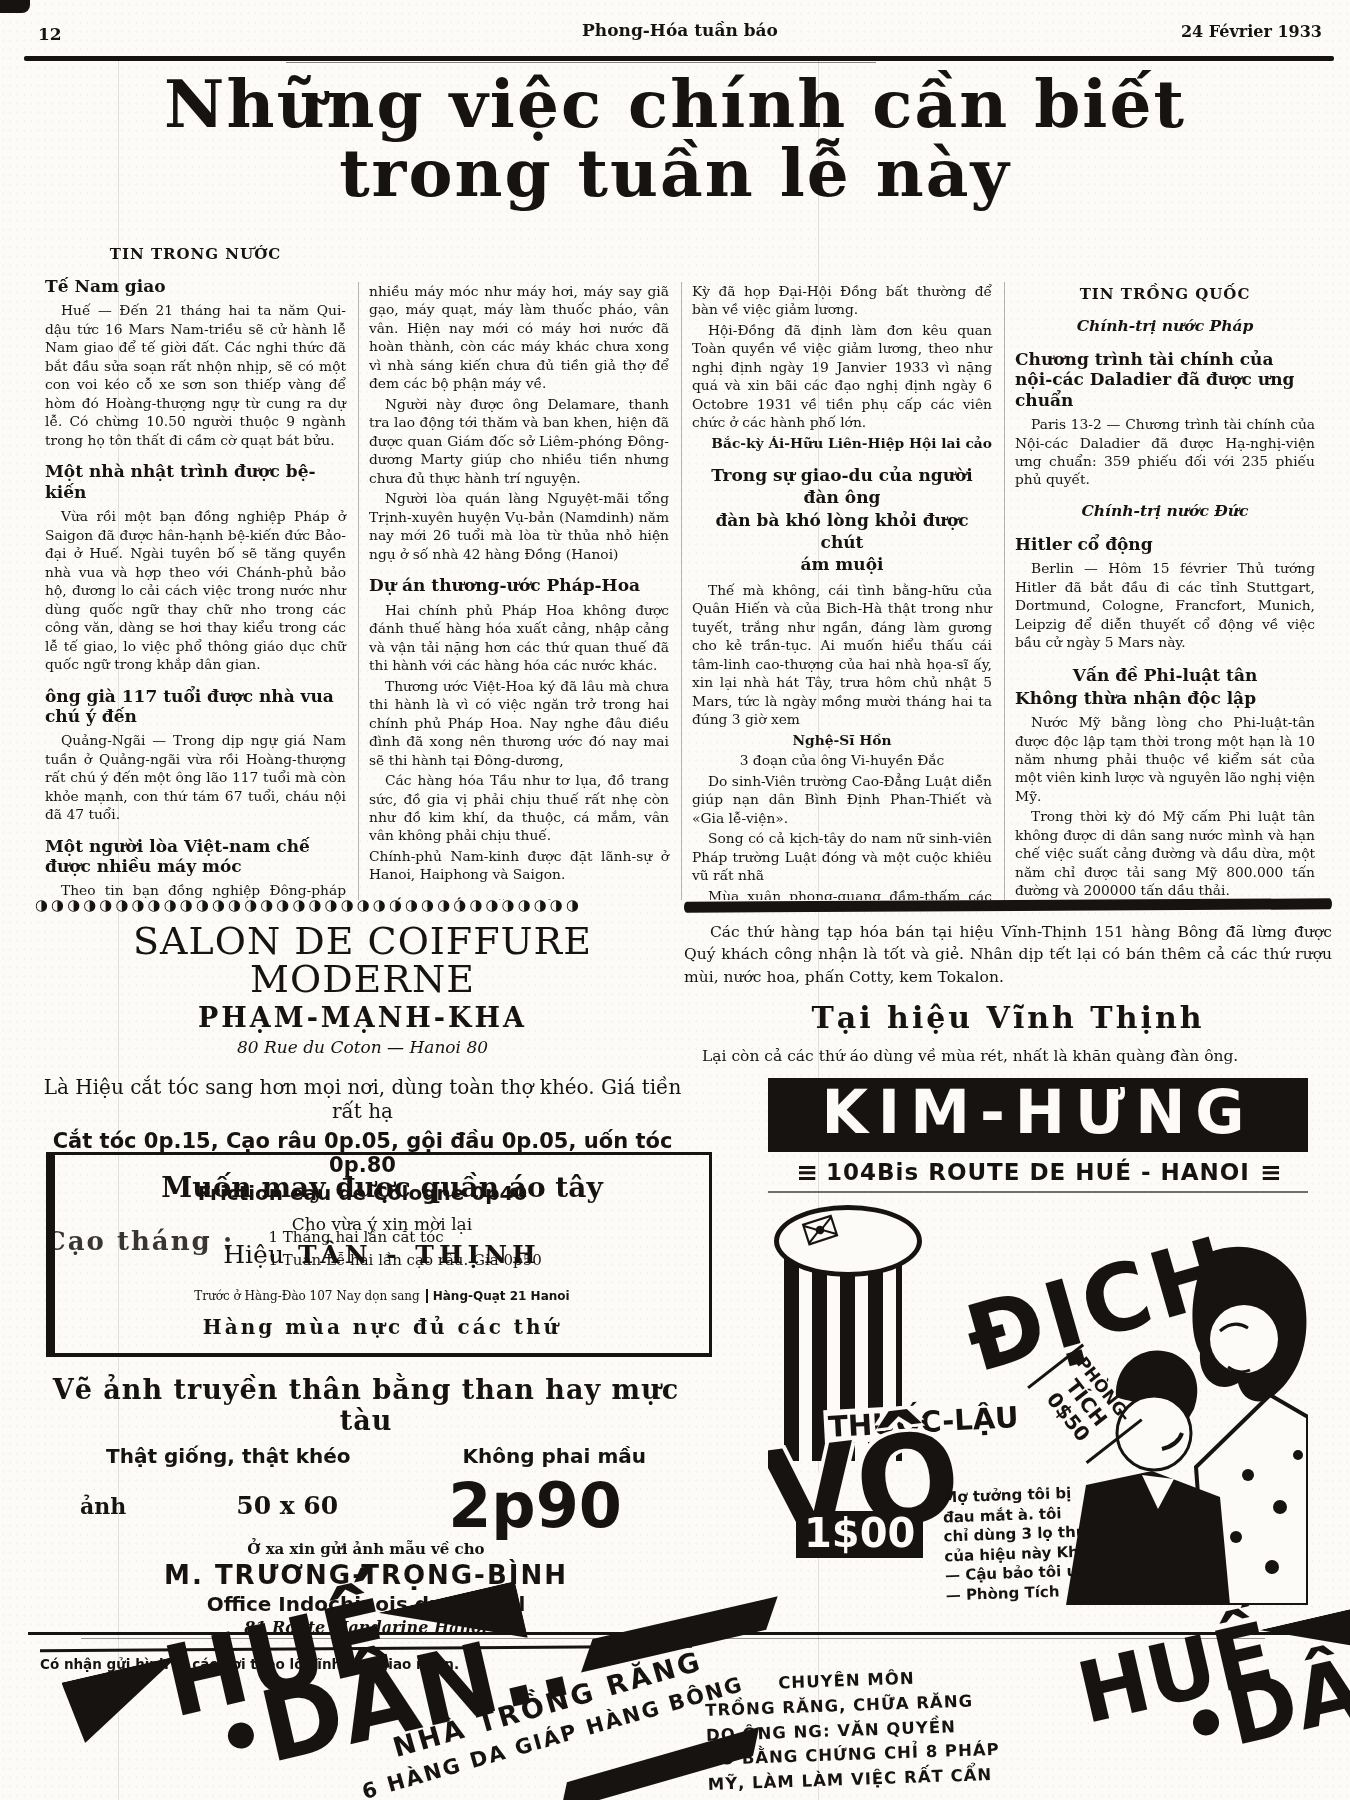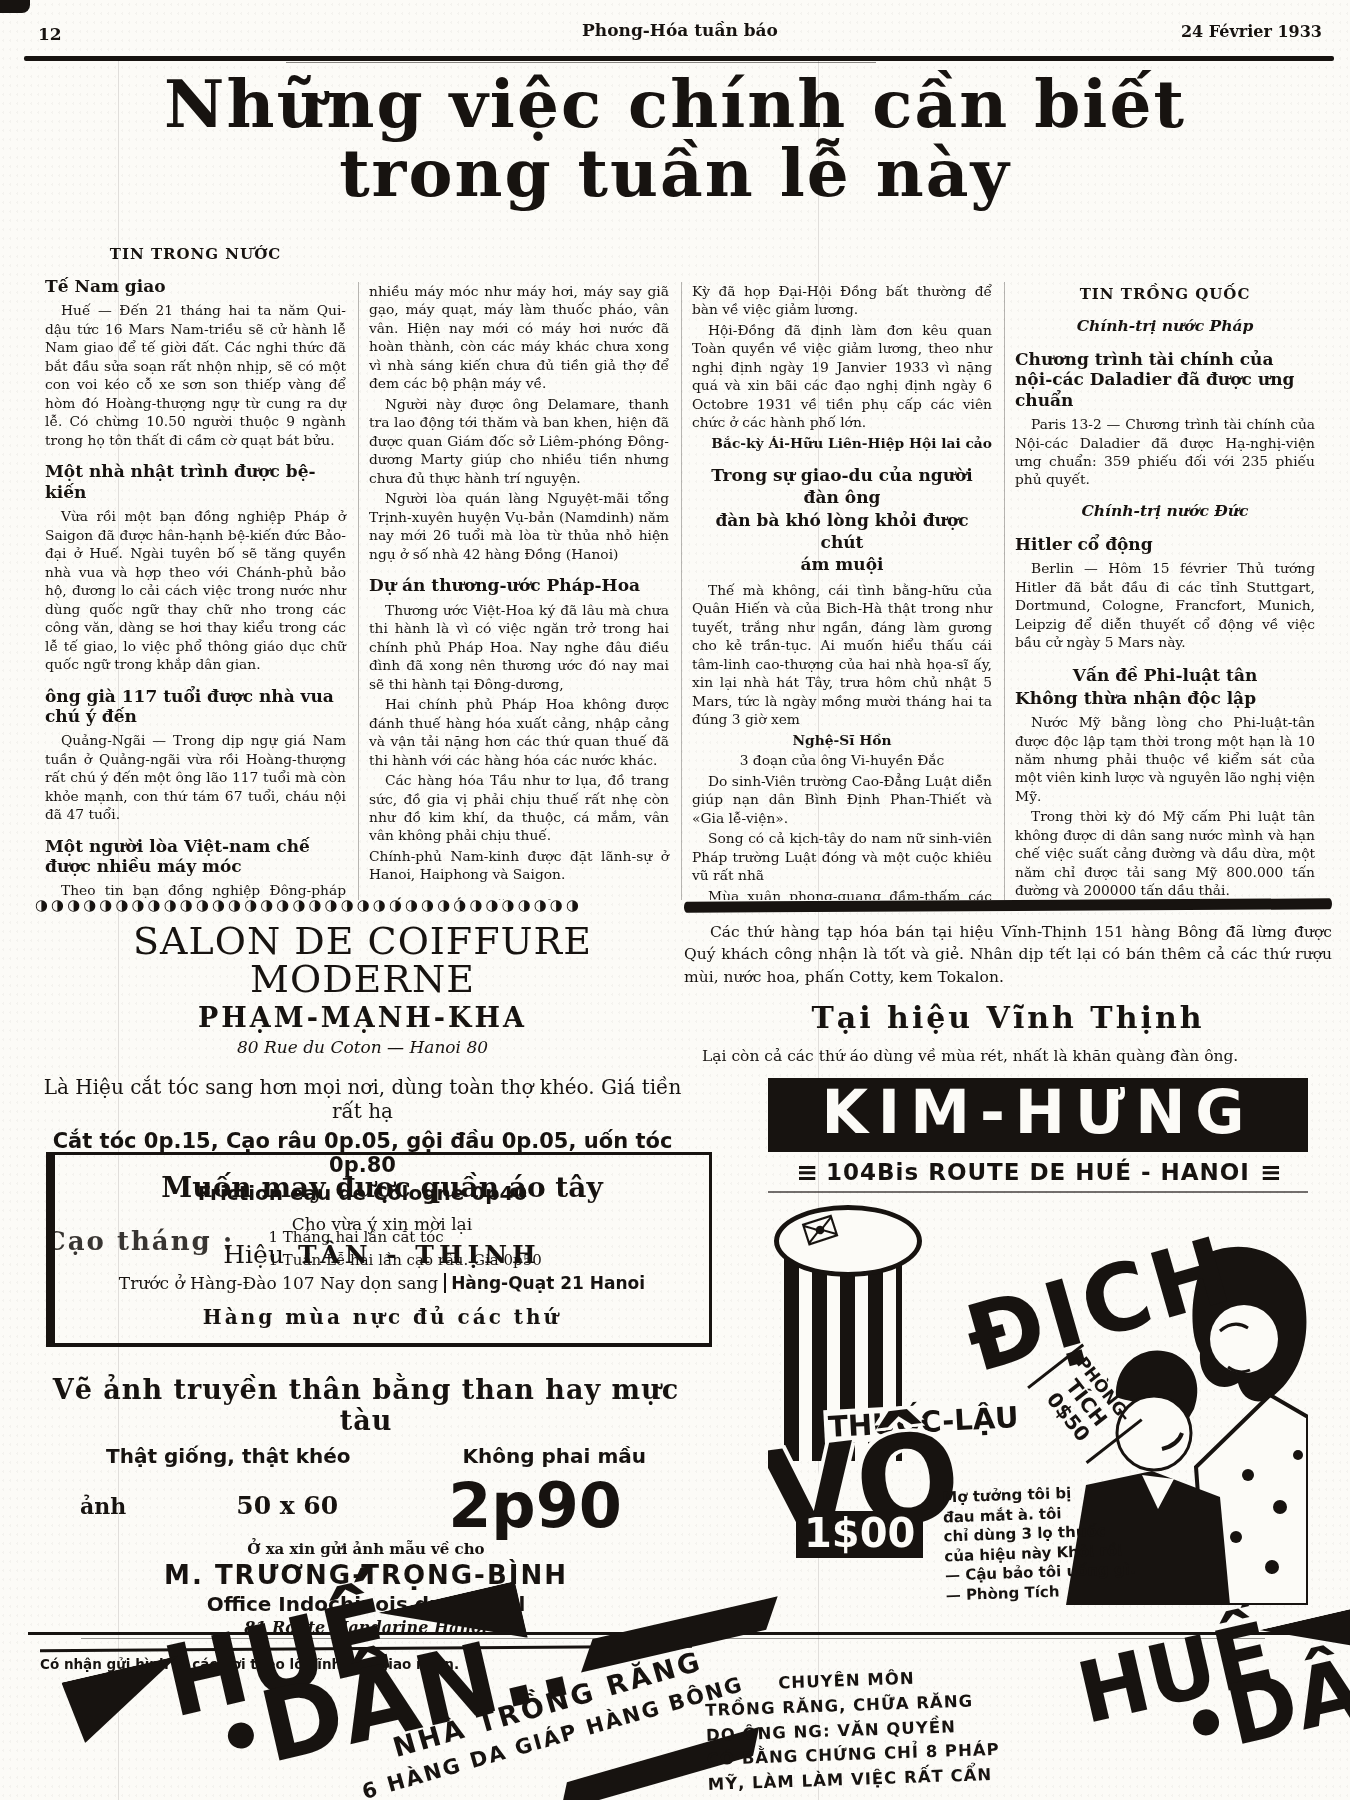--- a/index.html
+++ b/index.html
@@ -52,21 +52,21 @@
   .vinh-title{text-align:center;font-size:30px;font-weight:bold;letter-spacing:3px;margin-top:12px;}
   .vinh .p2{text-indent:18px;}
   
   .tan{position:absolute;top:1152px;left:46px;width:606px;border:3px solid #171310;
        border-left-width:9px;border-bottom-width:4px;padding:16px 24px 14px;text-align:center;}
   .tan-l1{font-size:28px;font-weight:bold;}
   .tan-l2{font-size:17px;margin-top:10px;}
   .tan-l3{font-size:25px;margin-top:6px;}
   .tan-l3 .prefix{font-weight:normal;margin-right:14px;}
   .tan-l3 .name{font-weight:bold;letter-spacing:5px;}
-  .tan-l4{font-size:17px;margin-top:4px;}
+  .tan-l4{font-size:12px;margin-top:20px;}
   .tan-l4 .b{font-family:"DejaVu Sans",sans-serif;font-weight:bold;border-left:2px solid #171310;padding-left:5px;margin-left:6px;}
   .tan-l5{font-size:20px;font-weight:bold;letter-spacing:3px;margin-top:12px;}
   
   .portrait{position:absolute;top:1374px;left:40px;width:652px;}
   .por-l1{font-size:27px;font-weight:bold;text-align:center;letter-spacing:1px;}
   .por-row2{display:flex;justify-content:space-between;padding:0 46px 0 66px;font-size:20px;
             font-weight:bold;font-family:"DejaVu Sans",sans-serif;margin-top:8px;}
   .por-row3{display:flex;align-items:center;justify-content:space-between;padding:0 10px 0 40px;margin-top:10px;}
   .por-label{font-size:22px;font-weight:bold;}
   .por-size{font-size:25px;font-weight:bold;}
@@ -170,22 +170,22 @@
       <p>Quảng-Ngãi — Trong dịp ngự giá Nam tuần ở Quảng-ngãi vừa rồi Hoàng-thượng rất chú ý đến một ông lão 117 tuổi mà còn khỏe mạnh, con thứ tám 67 tuổi, cháu nội đã 47 tuổi.</p>
       <div class="art-head">Một người lòa Việt-nam chế được nhiều máy móc</div>
       <p>Theo tin bạn đồng nghiệp Đông-pháp một người lòa Việt-nam đã chế ra được</p>
     </div>
 
     <div class="col">
       <p class="noind">nhiều máy móc như máy hơi, máy say giã gạo, máy quạt, máy làm thuốc pháo, vân vân. Hiện nay mới có máy hơi nước đã hoàn thành, còn các máy khác chưa xong vì nhà sáng kiến chưa đủ tiền giả thợ để đem các bộ phận máy về.</p>
       <p>Người này được ông Delamare, thanh tra lao động tới thăm và ban khen, hiện đã được quan Giám đốc sở Liêm-phóng Đông-dương Marty giúp cho nhiều tiền nhưng chưa đủ thực hành trí nguyện.</p>
       <p>Người lòa quán làng Nguyệt-mãi tổng Trịnh-xuyên huyện Vụ-bản (Namdinh) năm nay mới 26 tuổi mà lòa từ thủa nhỏ hiện ngụ ở số nhà 42 hàng Đồng (Hanoi)</p>
       <div class="art-head">Dự án thương-ước Pháp-Hoa</div>
+      <p>Hai chính phủ Pháp Hoa không được đánh thuế hàng hóa xuất cảng, nhập cảng và vận tải nặng hơn các thứ quan thuế đã thi hành với các hàng hóa các nước khác.</p>
       <p>Thương ước Việt-Hoa ký đã lâu mà chưa thi hành là vì có việc ngăn trở trong hai chính phủ Pháp Hoa. Nay nghe đâu điều đình đã xong nên thương ước đó nay mai sẽ thi hành tại Đông-dương,</p>
-      <p>Hai chính phủ Pháp Hoa không được đánh thuế hàng hóa xuất cảng, nhập cảng và vận tải nặng hơn các thứ quan thuế đã thi hành với các hàng hóa các nước khác.</p>
       <p>Các hàng hóa Tầu như tơ lụa, đồ trang sức, đồ gia vị phải chịu thuế rất nhẹ còn như đồ kim khí, da thuộc, cá mắm, vân vân không phải chịu thuế.</p>
       <p class="noind">Chính-phủ Nam-kinh được đặt lãnh-sự ở Hanoi, Haiphong và Saigon.</p>
       <div class="head-center">Bắc-Kỳ Ái-Hữu Liên-Hiệp Hội</div>
       <p>Hôm 12 Février 1933 Hội Ái-Hữu Liên-Hiệp các Viên chức bản sứ các công sở Bắc</p>
     </div>
 
     <div class="col">
       <p class="noind">Kỳ đã họp Đại-Hội Đồng bất thường để bàn về việc giảm lương.</p>
       <p>Hội-Đồng đã định làm đơn kêu quan Toàn quyền về việc giảm lương, theo như nghị định ngày 19 Janvier 1933 vì nặng quá và xin bãi các đạo nghị định ngày 6 Octobre 1931 về tiền phụ cấp các viên chức ở các hành phố lớn.</p>
       <p class="sig noind">Bắc-kỳ Ái-Hữu Liên-Hiệp Hội lai cảo</p>

